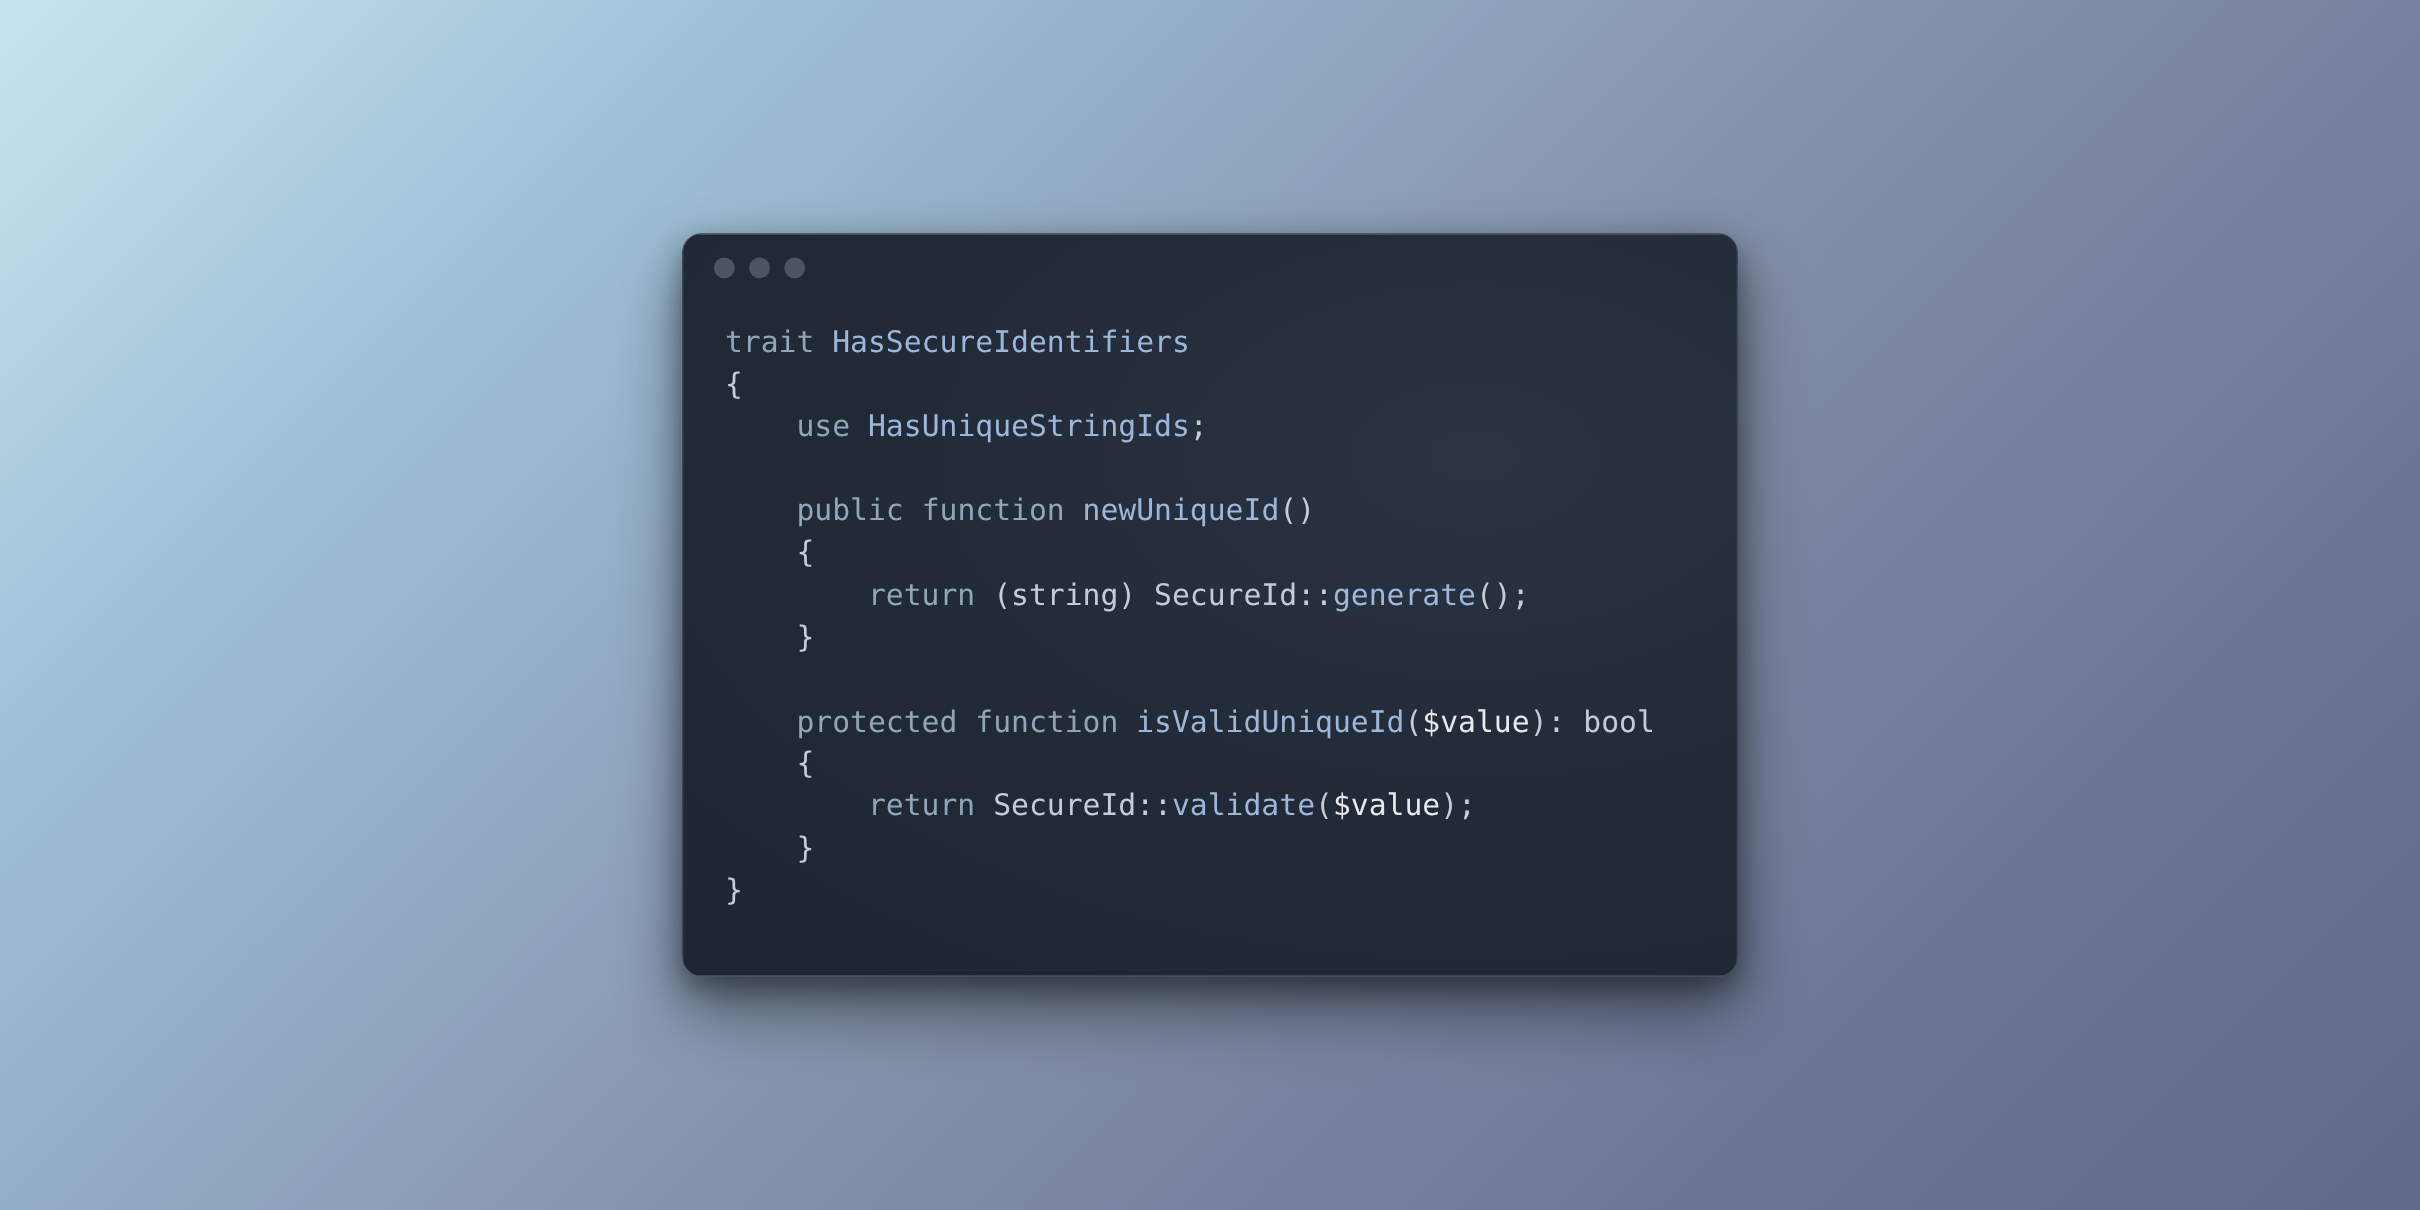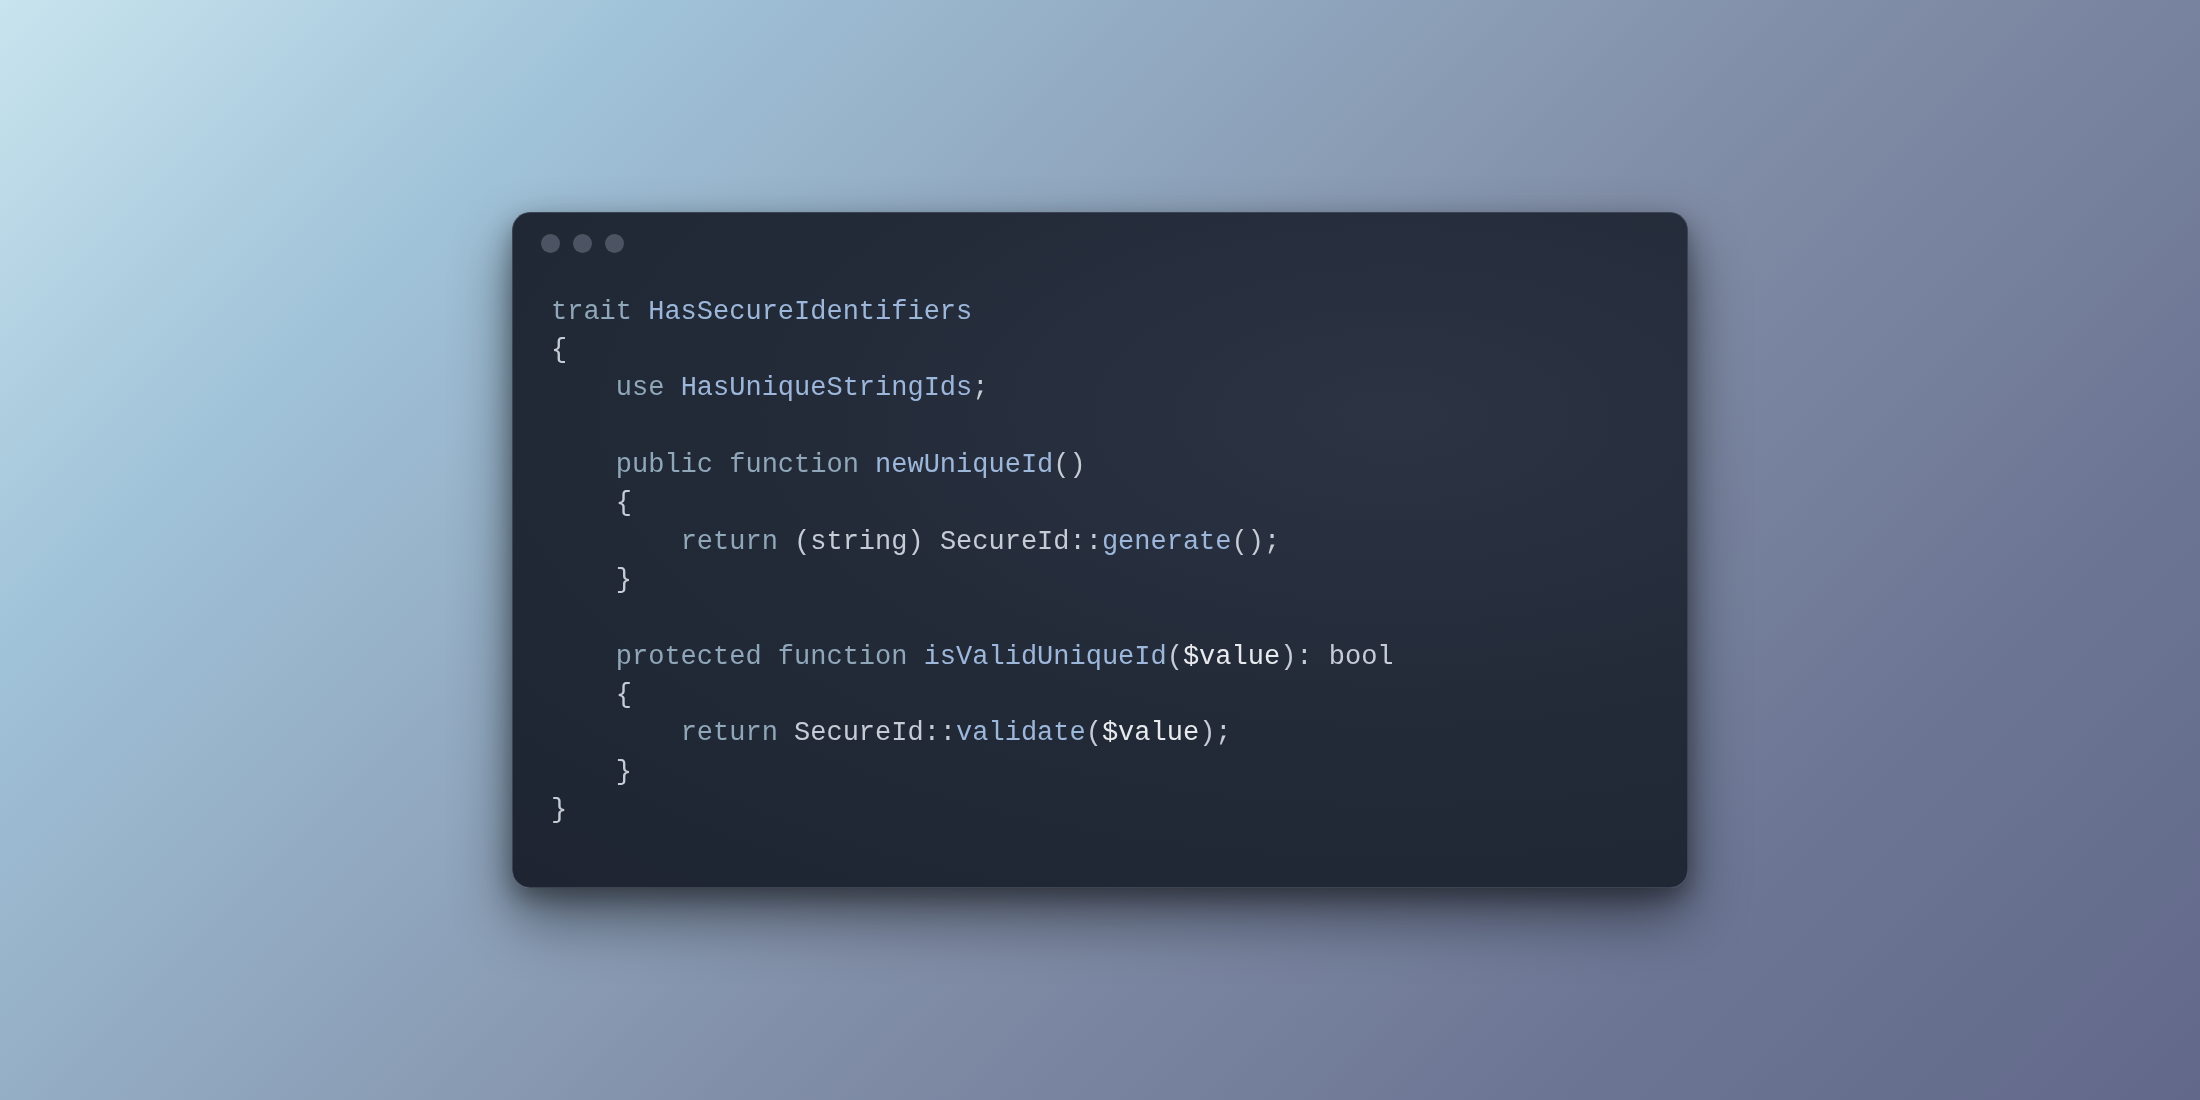--- a/index.html
+++ b/index.html
@@ -7,27 +7,26 @@
   body {
     width: 2200px;
     height: 1100px;
     background: linear-gradient(135deg, #c8e4ee 0%, #a0c2d8 20%, #828fa8 55%, #6c7694 80%, #62688a 100%);
     display: flex;
     align-items: center;
     justify-content: center;
     font-family: ui-monospace, "SF Mono", "Menlo", "Consolas", monospace;
   }
   .window {
-    width: 1176px;
+    width: 960px;
     background: radial-gradient(ellipse 140% 120% at 75% 30%, #2c3444 0%, #222a38 40%, #1c222e 100%);
     border: 1px solid #3c4454;
     border-radius: 18px;
     box-shadow: 0 30px 60px rgba(0,0,0,0.45), 0 10px 25px rgba(0,0,0,0.35);
     overflow: hidden;
-    font-family: Liberation Mono, monospace;
   }
   .titlebar {
     height: 62px;
     display: flex;
     align-items: center;
     padding: 0 28px;
     gap: 13px;
   }
   .dot {
     width: 19px;

